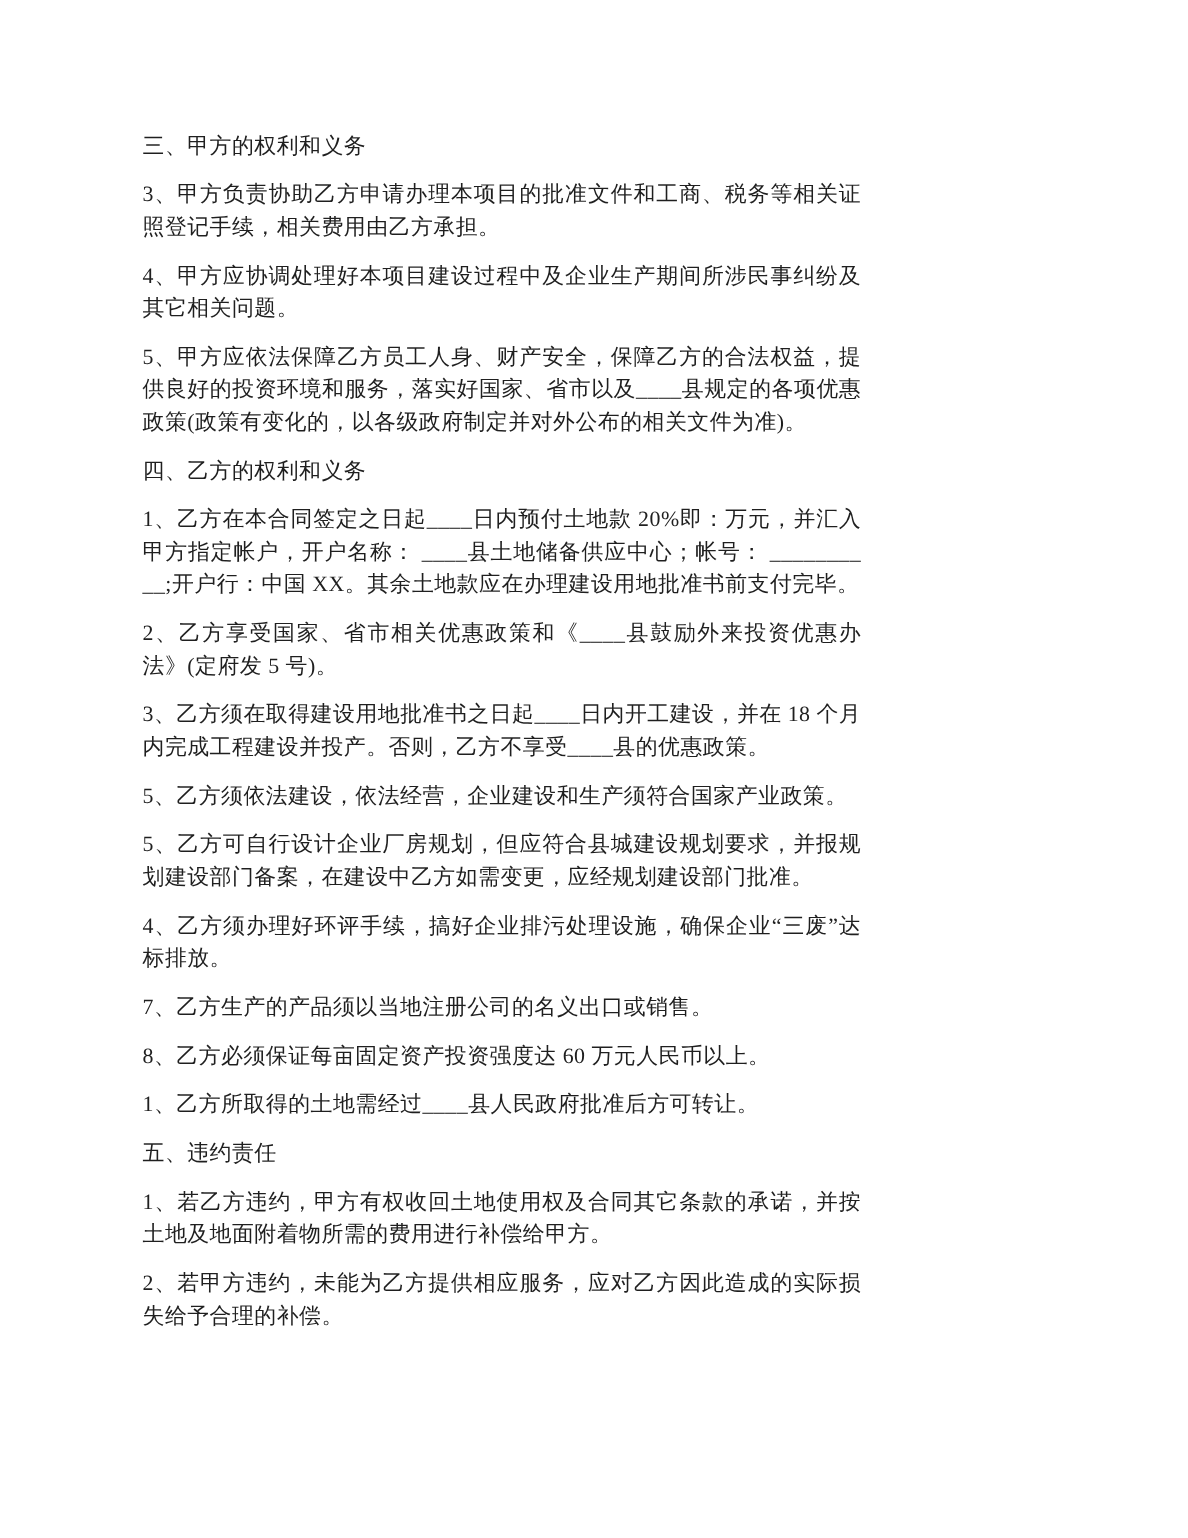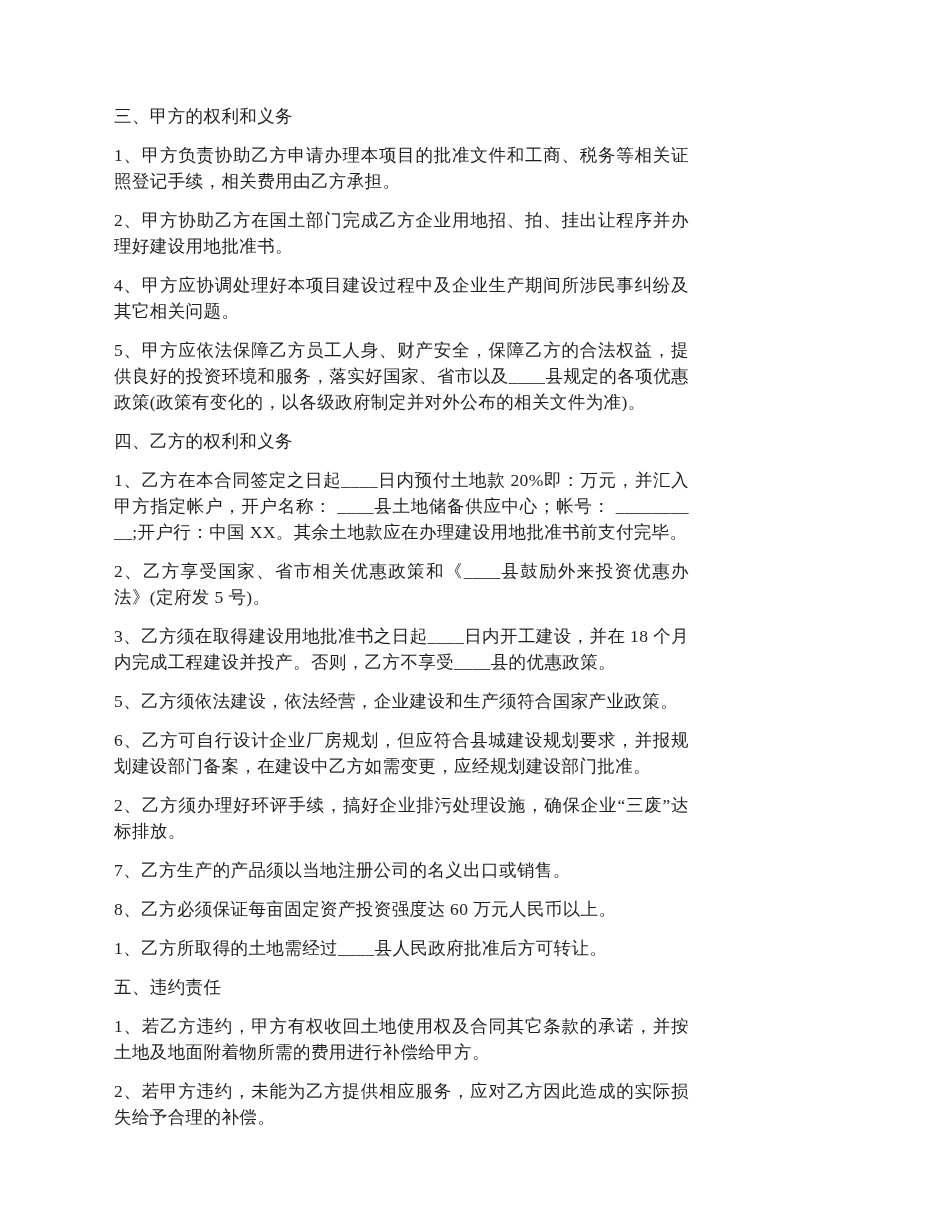--- a/index.html
+++ b/index.html
@@ -42,34 +42,33 @@
     word-break: break-all;
   }
 </style>
 </head>
 <body>
 
 <div class="page">
 
   <div class="section">
     <h2 class="section-heading">三、甲方的权利和义务</h2>
-    <p class="para">1、甲方负责协助乙方申请办理本项目的批准文件和工商、税务等相关证照登记手续，相关费用由乙方承担。</p>
-    <p class="para">2、甲方协助乙方在国土部门完成乙方企业用地招、拍、挂出让程序并办理好建设用地批准书。</p>
+    <p class="para">3、甲方负责协助乙方申请办理本项目的批准文件和工商、税务等相关证照登记手续，相关费用由乙方承担。</p>
     <p class="para">4、甲方应协调处理好本项目建设过程中及企业生产期间所涉民事纠纷及其它相关问题。</p>
     <p class="para">5、甲方应依法保障乙方员工人身、财产安全，保障乙方的合法权益，提供良好的投资环境和服务，落实好国家、省市以及____县规定的各项优惠政策(政策有变化的，以各级政府制定并对外公布的相关文件为准)。</p>
   </div>
 
   <div class="section">
     <h2 class="section-heading">四、乙方的权利和义务</h2>
     <p class="para">1、乙方在本合同签定之日起____日内预付土地款 20%即：万元，并汇入甲方指定帐户，开户名称： ____县土地储备供应中心；帐号： __________;开户行：中国 XX。其余土地款应在办理建设用地批准书前支付完毕。</p>
     <p class="para">2、乙方享受国家、省市相关优惠政策和《____县鼓励外来投资优惠办法》(定府发 5 号)。</p>
     <p class="para">3、乙方须在取得建设用地批准书之日起____日内开工建设，并在 18 个月内完成工程建设并投产。否则，乙方不享受____县的优惠政策。</p>
     <p class="para">5、乙方须依法建设，依法经营，企业建设和生产须符合国家产业政策。</p>
-    <p class="para">6、乙方可自行设计企业厂房规划，但应符合县城建设规划要求，并报规划建设部门备案，在建设中乙方如需变更，应经规划建设部门批准。</p>
-    <p class="para">2、乙方须办理好环评手续，搞好企业排污处理设施，确保企业“三废”达标排放。</p>
+    <p class="para">5、乙方可自行设计企业厂房规划，但应符合县城建设规划要求，并报规划建设部门备案，在建设中乙方如需变更，应经规划建设部门批准。</p>
+    <p class="para">4、乙方须办理好环评手续，搞好企业排污处理设施，确保企业“三废”达标排放。</p>
     <p class="para">7、乙方生产的产品须以当地注册公司的名义出口或销售。</p>
     <p class="para">8、乙方必须保证每亩固定资产投资强度达 60 万元人民币以上。</p>
     <p class="para">1、乙方所取得的土地需经过____县人民政府批准后方可转让。</p>
   </div>
 
   <div class="section">
     <h2 class="section-heading">五、违约责任</h2>
     <p class="para">1、若乙方违约，甲方有权收回土地使用权及合同其它条款的承诺，并按土地及地面附着物所需的费用进行补偿给甲方。</p>
     <p class="para">2、若甲方违约，未能为乙方提供相应服务，应对乙方因此造成的实际损失给予合理的补偿。</p>
   </div>

